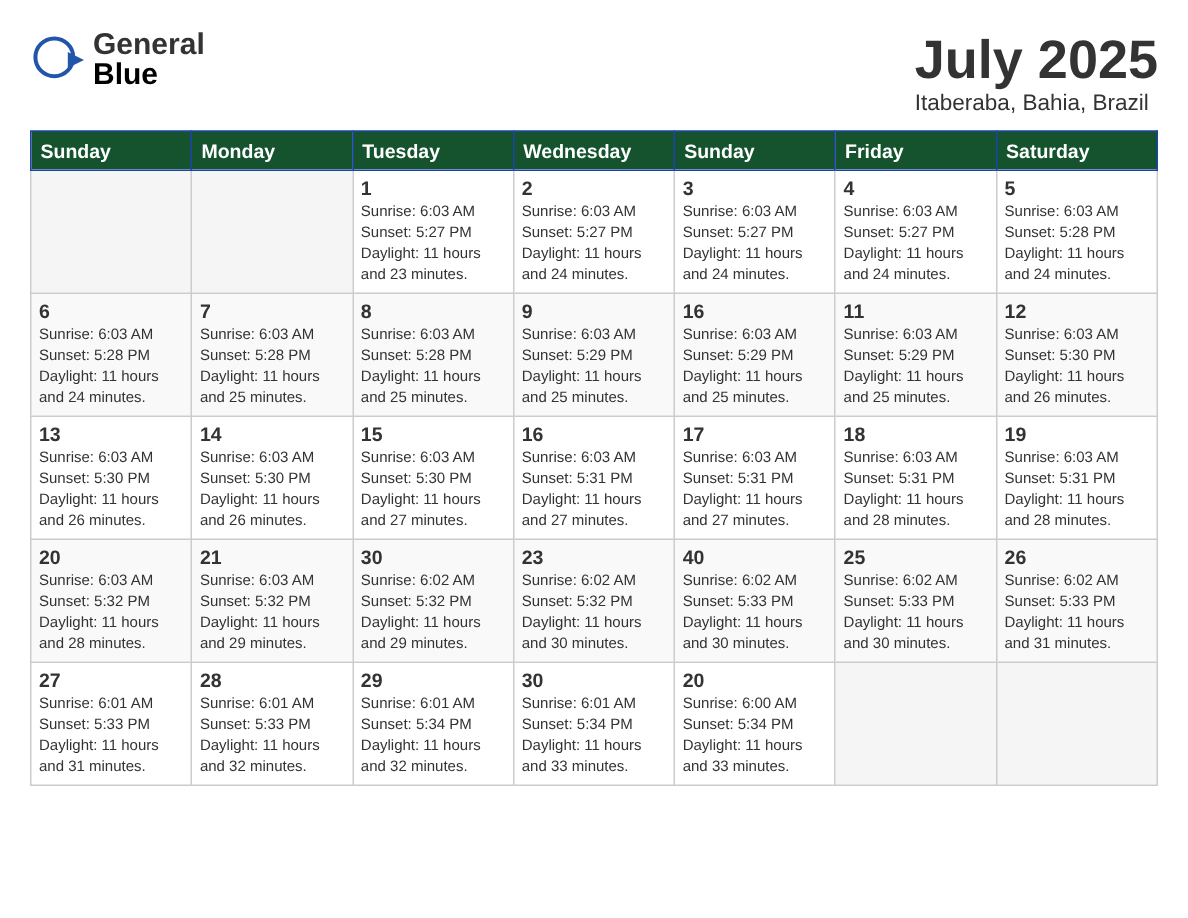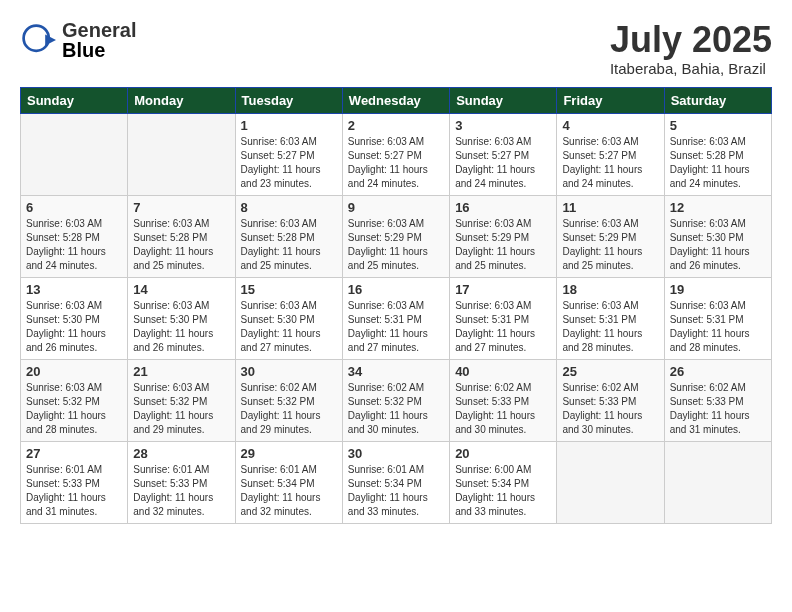--- a/index.html
+++ b/index.html
@@ -211,21 +211,21 @@
         </td>
         <td>
           <div class="day-num">21</div>
           <div class="day-info">Sunrise: 6:03 AM<br>Sunset: 5:32 PM<br>Daylight: 11 hours and 29 minutes.</div>
         </td>
         <td>
           <div class="day-num">30</div>
           <div class="day-info">Sunrise: 6:02 AM<br>Sunset: 5:32 PM<br>Daylight: 11 hours and 29 minutes.</div>
         </td>
         <td>
-          <div class="day-num">34</div>
+          <div class="day-num">23</div>
           <div class="day-info">Sunrise: 6:02 AM<br>Sunset: 5:32 PM<br>Daylight: 11 hours and 30 minutes.</div>
         </td>
         <td>
           <div class="day-num">40</div>
           <div class="day-info">Sunrise: 6:02 AM<br>Sunset: 5:33 PM<br>Daylight: 11 hours and 30 minutes.</div>
         </td>
         <td>
           <div class="day-num">25</div>
           <div class="day-info">Sunrise: 6:02 AM<br>Sunset: 5:33 PM<br>Daylight: 11 hours and 30 minutes.</div>
         </td>

